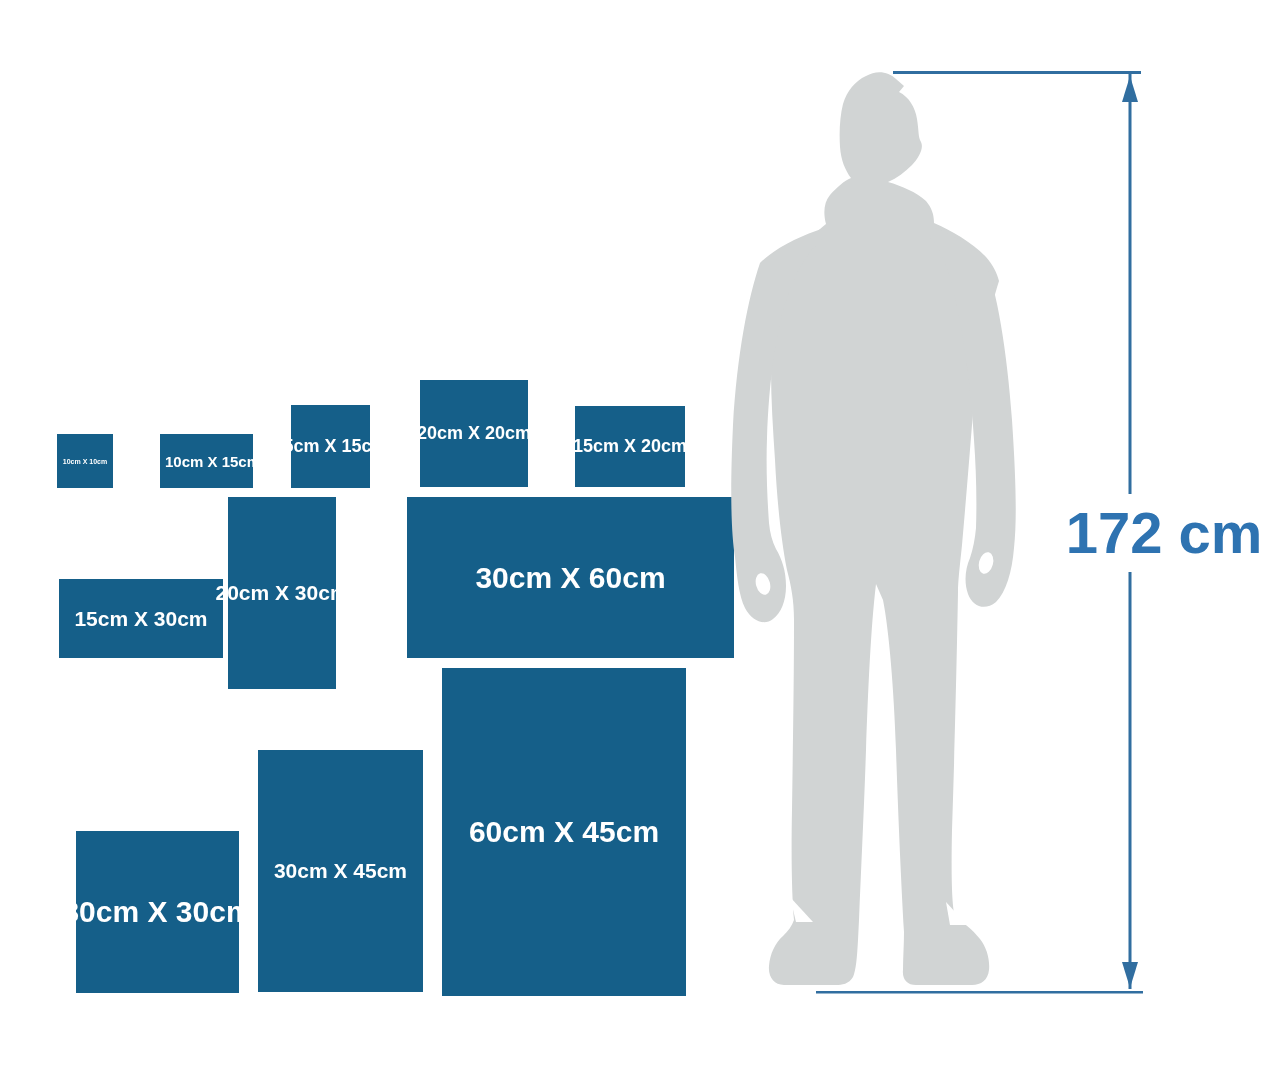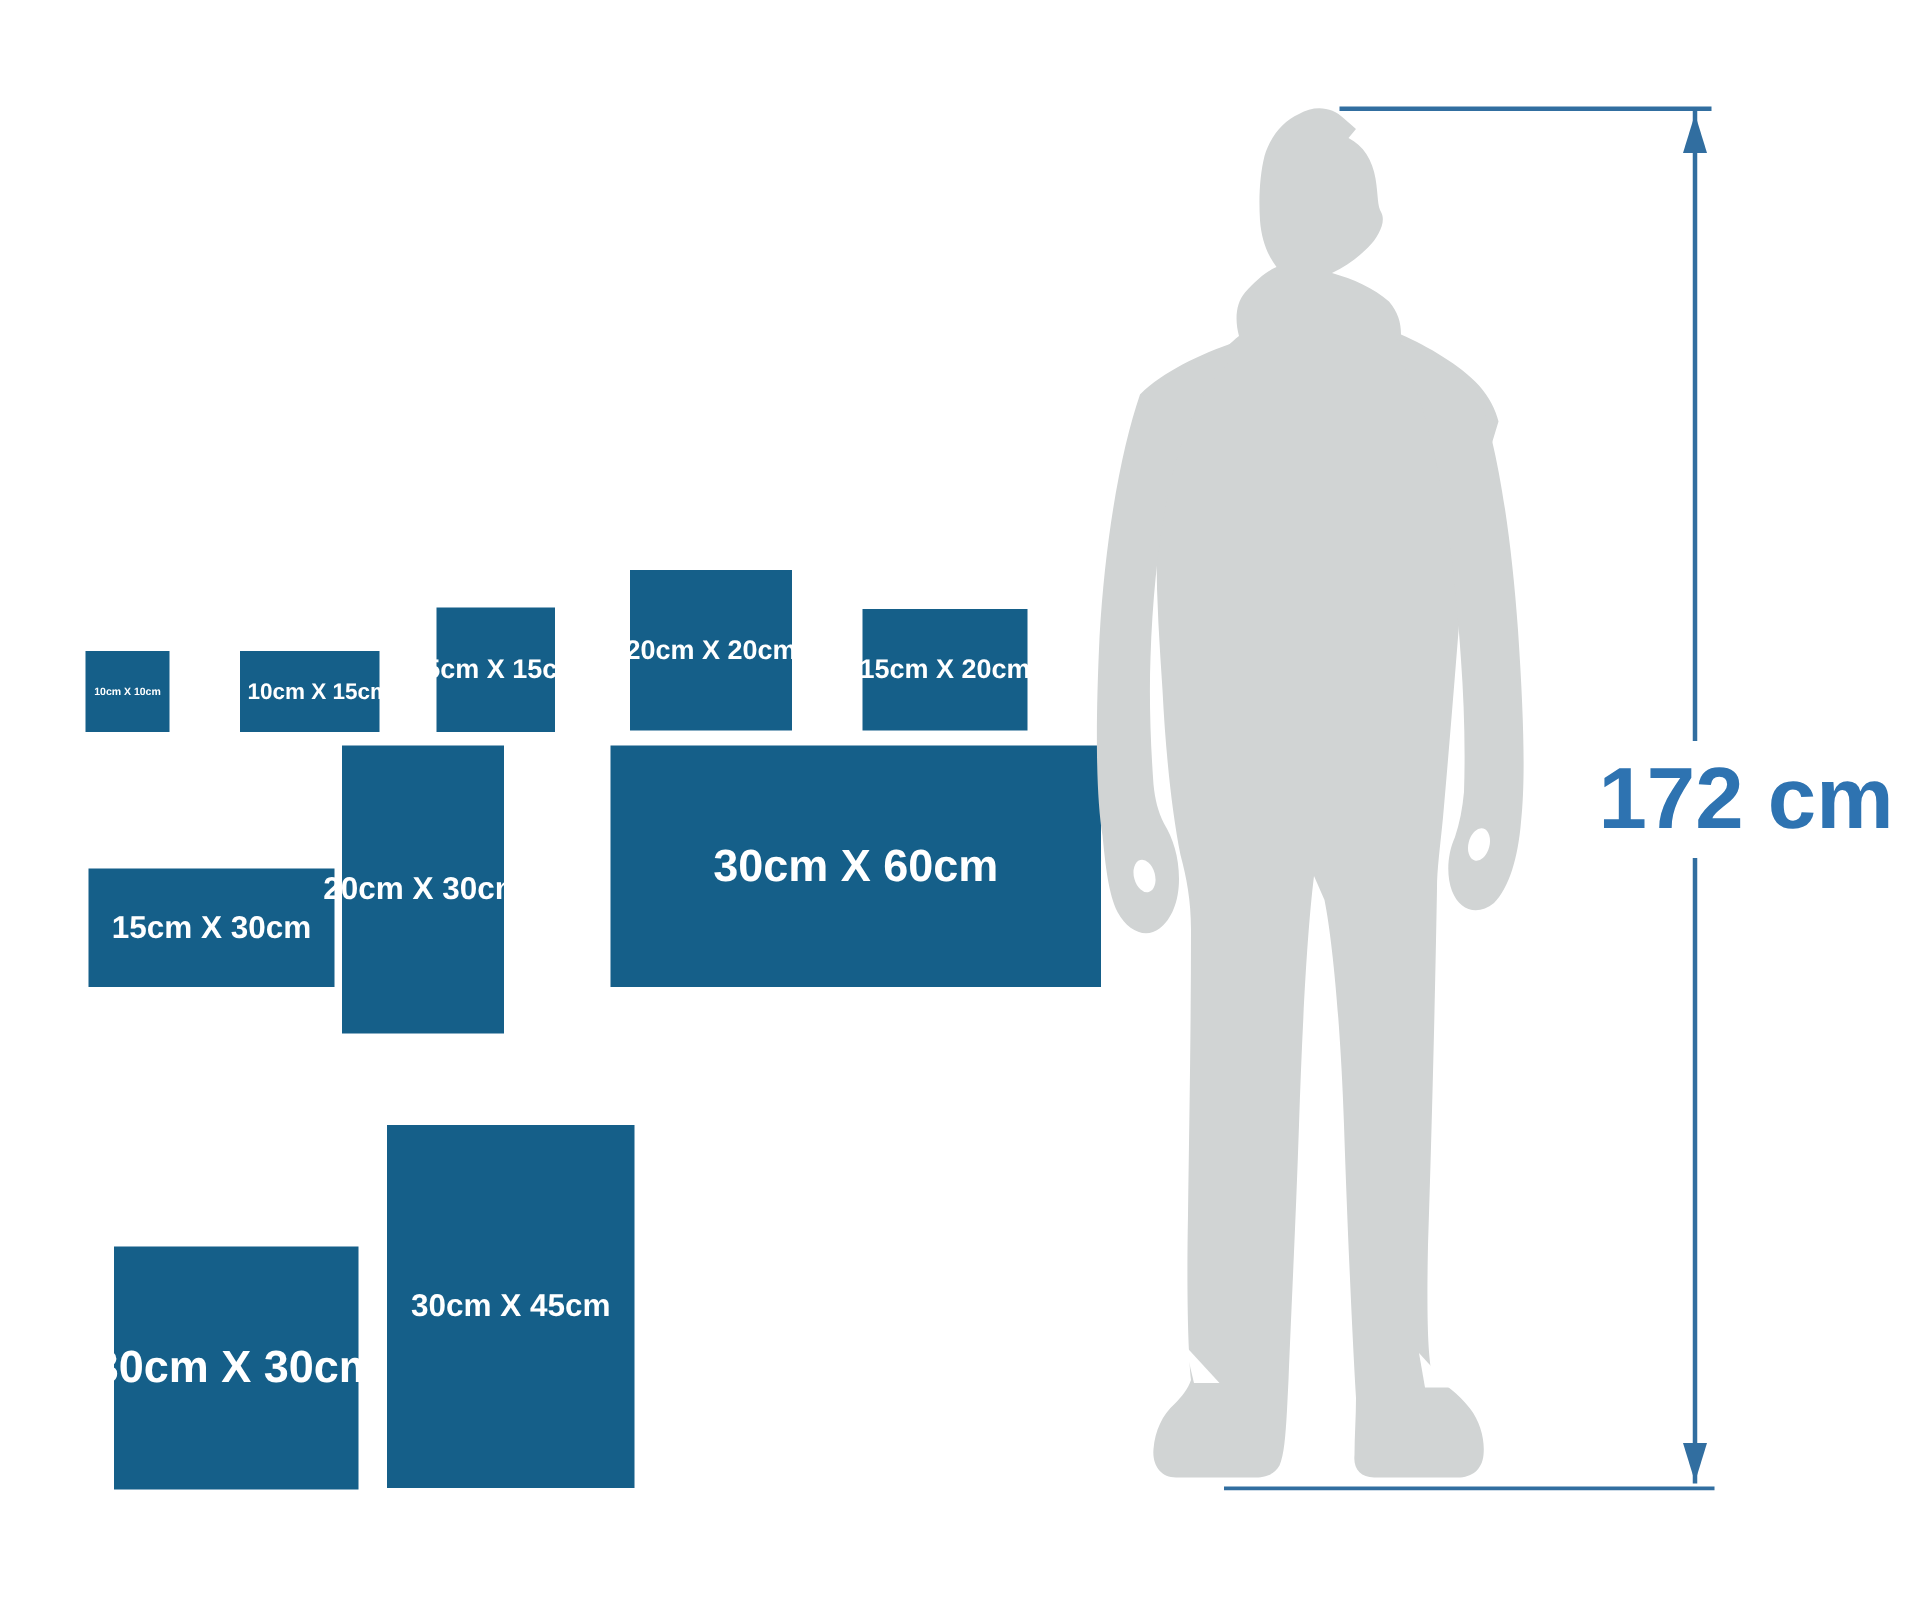--- a/index.html
+++ b/index.html
@@ -55,20 +55,23 @@
     <span>20cm X 30cm</span>
   </div>
   <div class="size-box" style="left:359px;top:497px;width:327px;height:161px;font-size:30px;margin-left:48px;">
     <span>30cm X 60cm</span>
   </div>
   <div class="size-box" style="left:76px;top:831px;width:163px;height:162px;font-size:30px;">
     <span>30cm X 30cm</span>
   </div>
   <div class="size-box" style="left:258px;top:750px;width:165px;height:242px;font-size:21px;">
     <span>30cm X 45cm</span>
+  </div>
+  <div class="size-box" style="left:442px;top:668px;width:244px;height:328px;font-size:30px;">
+    <span>60cm X 45cm</span>
   </div>
 
   <svg class="figure-svg" width="1280" height="1066" viewBox="0 0 1280 1066">
 
     <g>
 
       <path class="sil" d="
         M 866 76
         C 876 70 888 71 896 79
         L 904 86 L 899 92

